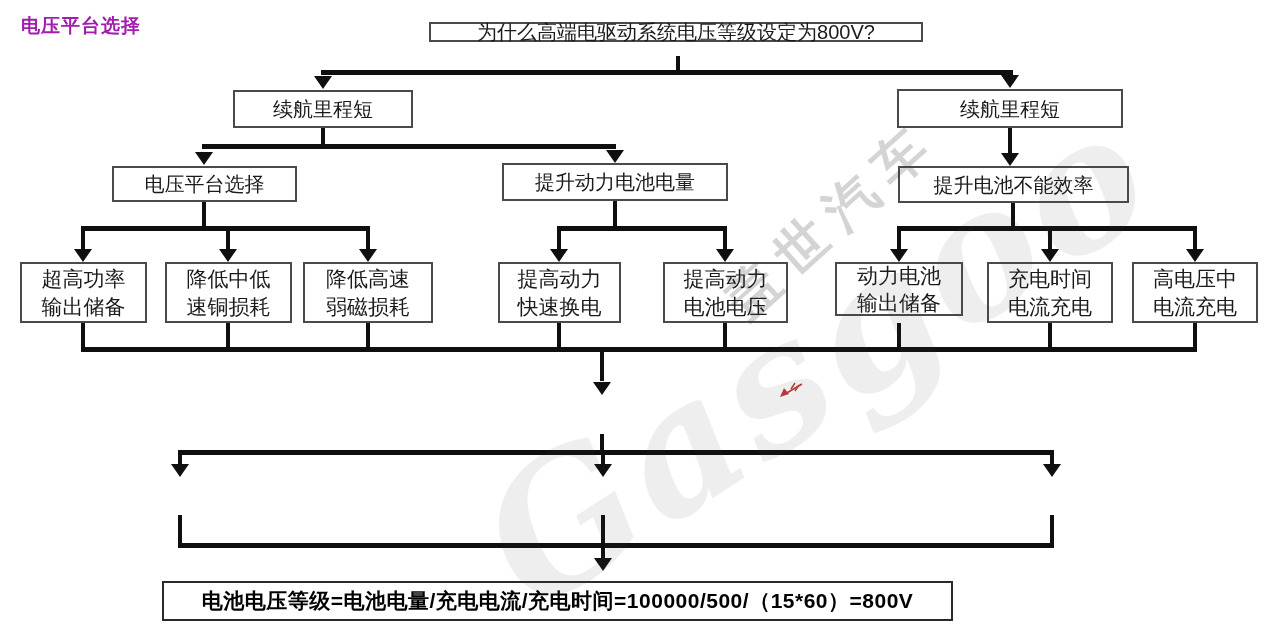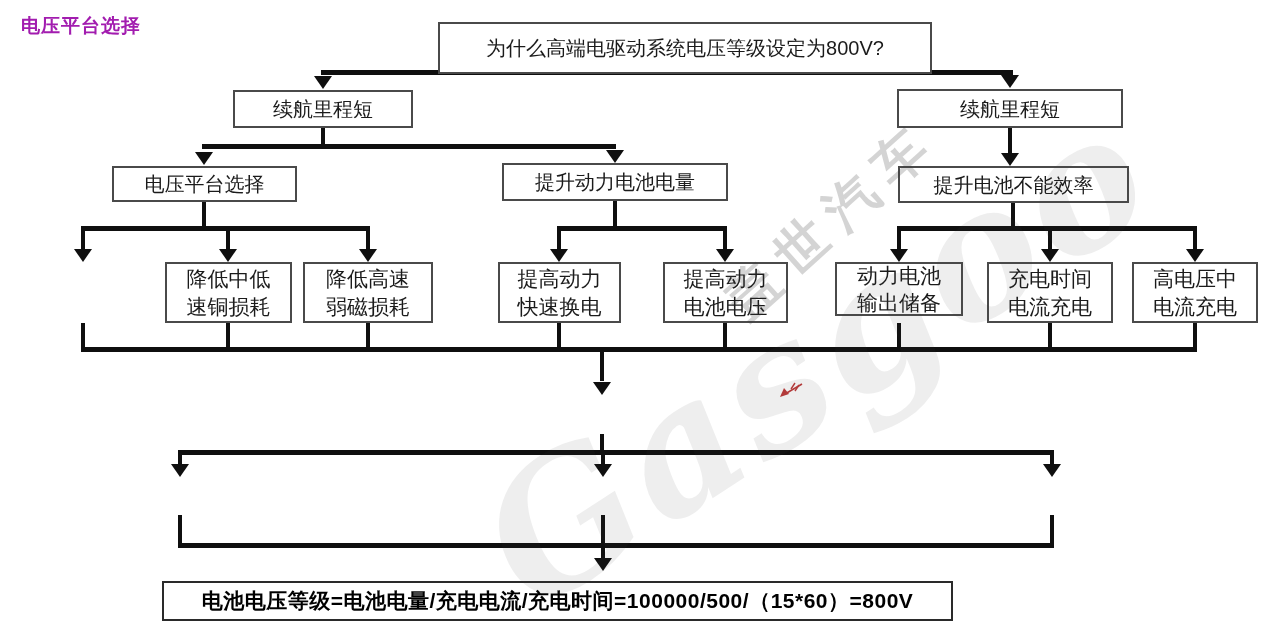--- a/index.html
+++ b/index.html
@@ -44,21 +44,21 @@
   }
   .redmark{position:absolute;left:776px;top:382px;z-index:4;}
 </style>
 </head>
 <body>
 
 <div id="canvas">
 
   <div class="title">电压平台选择</div>
 
-  <div class="box" style="left:438px;top:22px;width:494px;height:52px">
+  <div class="box" style="left:429px;top:22px;width:494px;height:20px">
     <span>为什么高端电驱动系统电压等级设定为800V?</span>
   </div>
 
   <div class="vl" style="left:676px;top:56px;height:16px"></div>
   <div class="hl" style="left:321px;top:70px;width:692px"></div>
   <div class="ah" style="left:314px;top:76px"></div>
   <div class="ah" style="left:1001px;top:75px"></div>
 
   <div class="box" style="left:233px;top:90px;width:180px;height:38px">
     <span>续航里程短</span>
@@ -103,20 +103,24 @@
 
   <div class="vl" style="left:1011px;top:203px;height:27px"></div>
   <div class="hl" style="left:897px;top:226px;width:300px"></div>
   <div class="vl" style="left:897px;top:231px;height:19px"></div>
   <div class="vl" style="left:1048px;top:231px;height:19px"></div>
   <div class="vl" style="left:1193px;top:231px;height:19px"></div>
   <div class="ah" style="left:890px;top:249px"></div>
   <div class="ah" style="left:1041px;top:249px"></div>
   <div class="ah" style="left:1186px;top:249px"></div>
 
+  <div class="box leaf" style="left:20px;top:262px;width:127px;height:61px">
+    <span>超高功率</span>
+    <span>输出储备</span>
+  </div>
   <div class="box leaf" style="left:165px;top:262px;width:127px;height:61px">
     <span>降低中低</span>
     <span>速铜损耗</span>
   </div>
   <div class="box leaf" style="left:303px;top:262px;width:130px;height:61px">
     <span>降低高速</span>
     <span>弱磁损耗</span>
   </div>
   <div class="box leaf" style="left:498px;top:262px;width:123px;height:61px">
     <span>提高动力</span>

